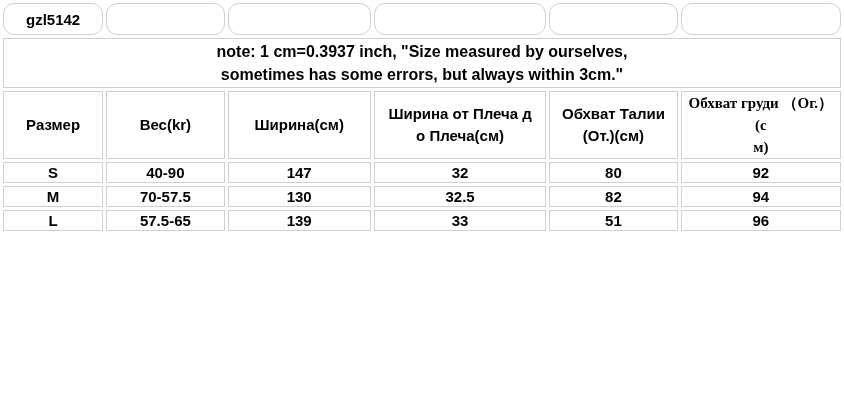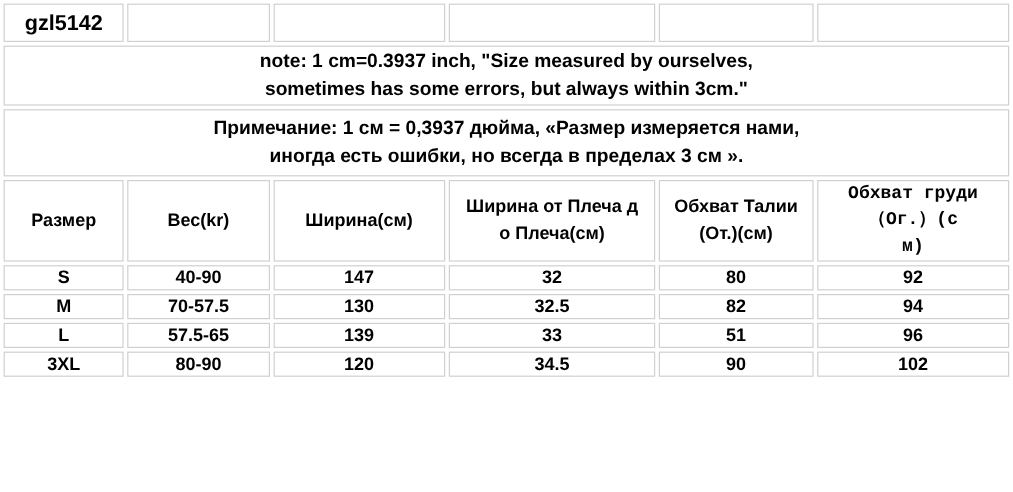--- a/index.html
+++ b/index.html
@@ -21,28 +21,28 @@
     color: #000000;
   }
   td {
     border: 1px solid #d0d0d0;
     background: #ffffff;
     text-align: center;
     vertical-align: middle;
     padding: 0 2px;
     overflow: hidden;
   }
-  tr.row-top td        { height: 30px; font-size: 18px; }
+  tr.row-top td        { height: 30px; font-size: 15px; border-radius: 11px; }
   tr.row-note-en td    { height: 48px; font-size: 16px; line-height: 23px; white-space: pre-line; }
   tr.row-note-ru td    { height: 54px; font-size: 16px; line-height: 23px; white-space: pre-line; }
   tr.row-head-en td    { height: 42px; font-size: 15px; line-height: 22px; white-space: pre-line; }
   tr.row-head-ru td    { height: 50px; font-size: 15px; line-height: 22px; white-space: pre-line; }
   tr.row-data td       { height: 19px; font-size: 15px; line-height: 19px; }
   td.serif-cell {
-    font-family: Liberation Mono, monospace;
+    font-family: Liberation Serif, serif;
     font-size: 13px;
     line-height: 19px;
   }
 </style>
 </head>
 <body>
 
 <table class="size-chart">
   <colgroup>
     <col style="width:100px">
@@ -57,24 +57,20 @@
       <td>gzl5142</td>
       <td></td>
       <td></td>
       <td></td>
       <td></td>
       <td></td>
     </tr>
     <tr class="row-note-en">
       <td colspan="6">note: 1 cm=0.3937 inch, "Size measured by ourselves,
 sometimes has some errors, but always within 3cm."</td>
-    </tr>
-    <tr class="row-note-ru">
-      <td colspan="6">Примечание: 1 см = 0,3937 дюйма, «Размер измеряется нами,
-иногда есть ошибки, но всегда в пределах 3 см ».</td>
     </tr>
     <tr class="row-head-ru">
       <td>Размер</td>
       <td>Вес(kr)</td>
       <td>Ширина(см)</td>
       <td>Ширина от Плеча д
 о Плеча(см)</td>
       <td>Обхват Талии
 (От.)(см)</td>
       <td class="serif-cell">Обхват груди （Ог.）(с
@@ -97,22 +93,14 @@
       <td>94</td>
     </tr>
     <tr class="row-data">
       <td>L</td>
       <td>57.5-65</td>
       <td>139</td>
       <td>33</td>
       <td>51</td>
       <td>96</td>
     </tr>
-    <tr class="row-data">
-      <td>3XL</td>
-      <td>80-90</td>
-      <td>120</td>
-      <td>34.5</td>
-      <td>90</td>
-      <td>102</td>
-    </tr>
   </tbody>
 </table>
 
 </body></html>

